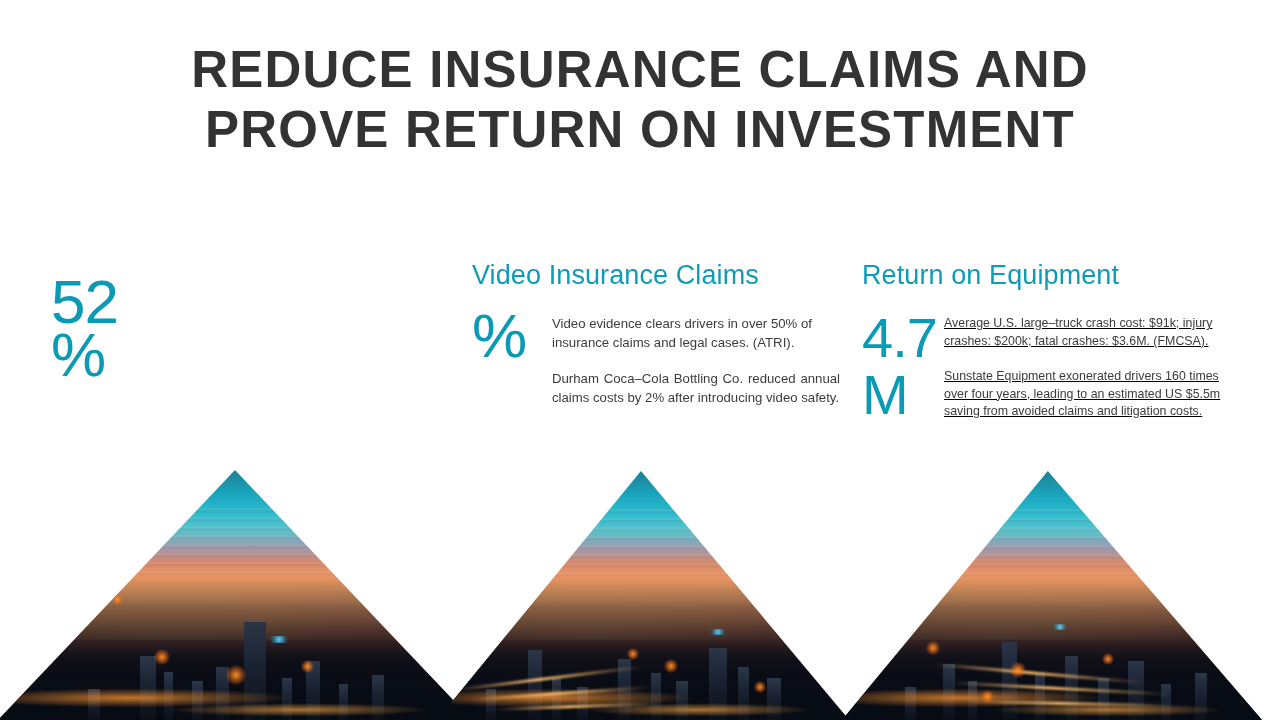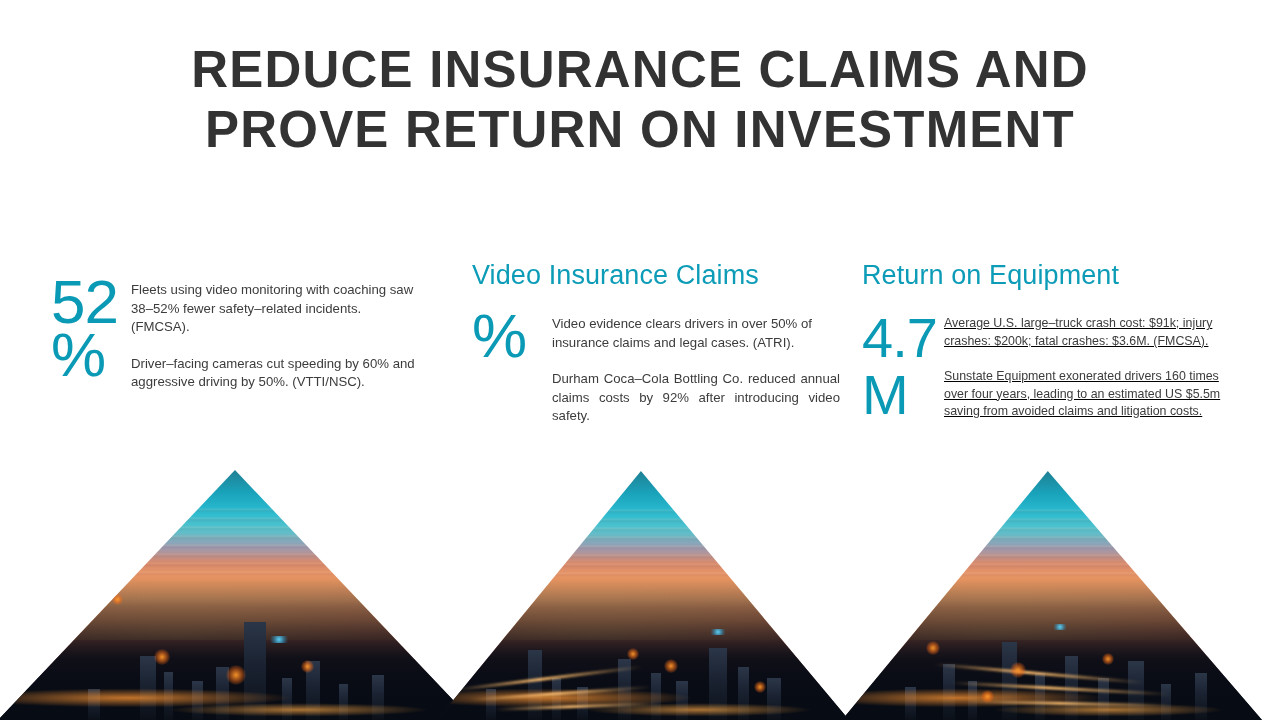--- a/index.html
+++ b/index.html
@@ -186,36 +186,32 @@
   </div>
 
   <div class="columns">
 
     <div class="col col-1">
       <div class="stat-row">
         <div class="big-number bn-1">
           <span class="num-line">52</span>
           <span class="num-line">%</span>
         </div>
-        <div class="facts">
-          <p class="fact">Fleets using video monitoring with coaching saw 38–52% fewer safety–related incidents. (FMCSA).</p>
-          <p class="fact">Driver–facing cameras cut speeding by 60% and aggressive driving by 50%. (VTTI/NSC).</p>
-        </div>
       </div>
     </div>
 
     <div class="col col-2">
       <div class="col-heading">Video Insurance Claims</div>
       <div class="stat-row">
         <div class="big-number bn-2">
           <span class="num-line">%</span>
         </div>
         <div class="facts">
           <p class="fact">Video evidence clears drivers in over 50% of insurance claims and legal cases. (ATRI).</p>
-          <p class="fact fact-just">Durham Coca–Cola Bottling Co. reduced annual claims costs by 92% after introducing video safety.</p>
+          <p class="fact fact-just">Durham Coca–Cola Bottling Co. reduced annual claims costs by 2% after introducing video safety.</p>
         </div>
       </div>
     </div>
 
     <div class="col col-3">
       <div class="col-heading">Return on Equipment</div>
       <div class="stat-row">
         <div class="big-number bn-3">
           <span class="num-line">4.7</span>
           <span class="num-line">M</span>

